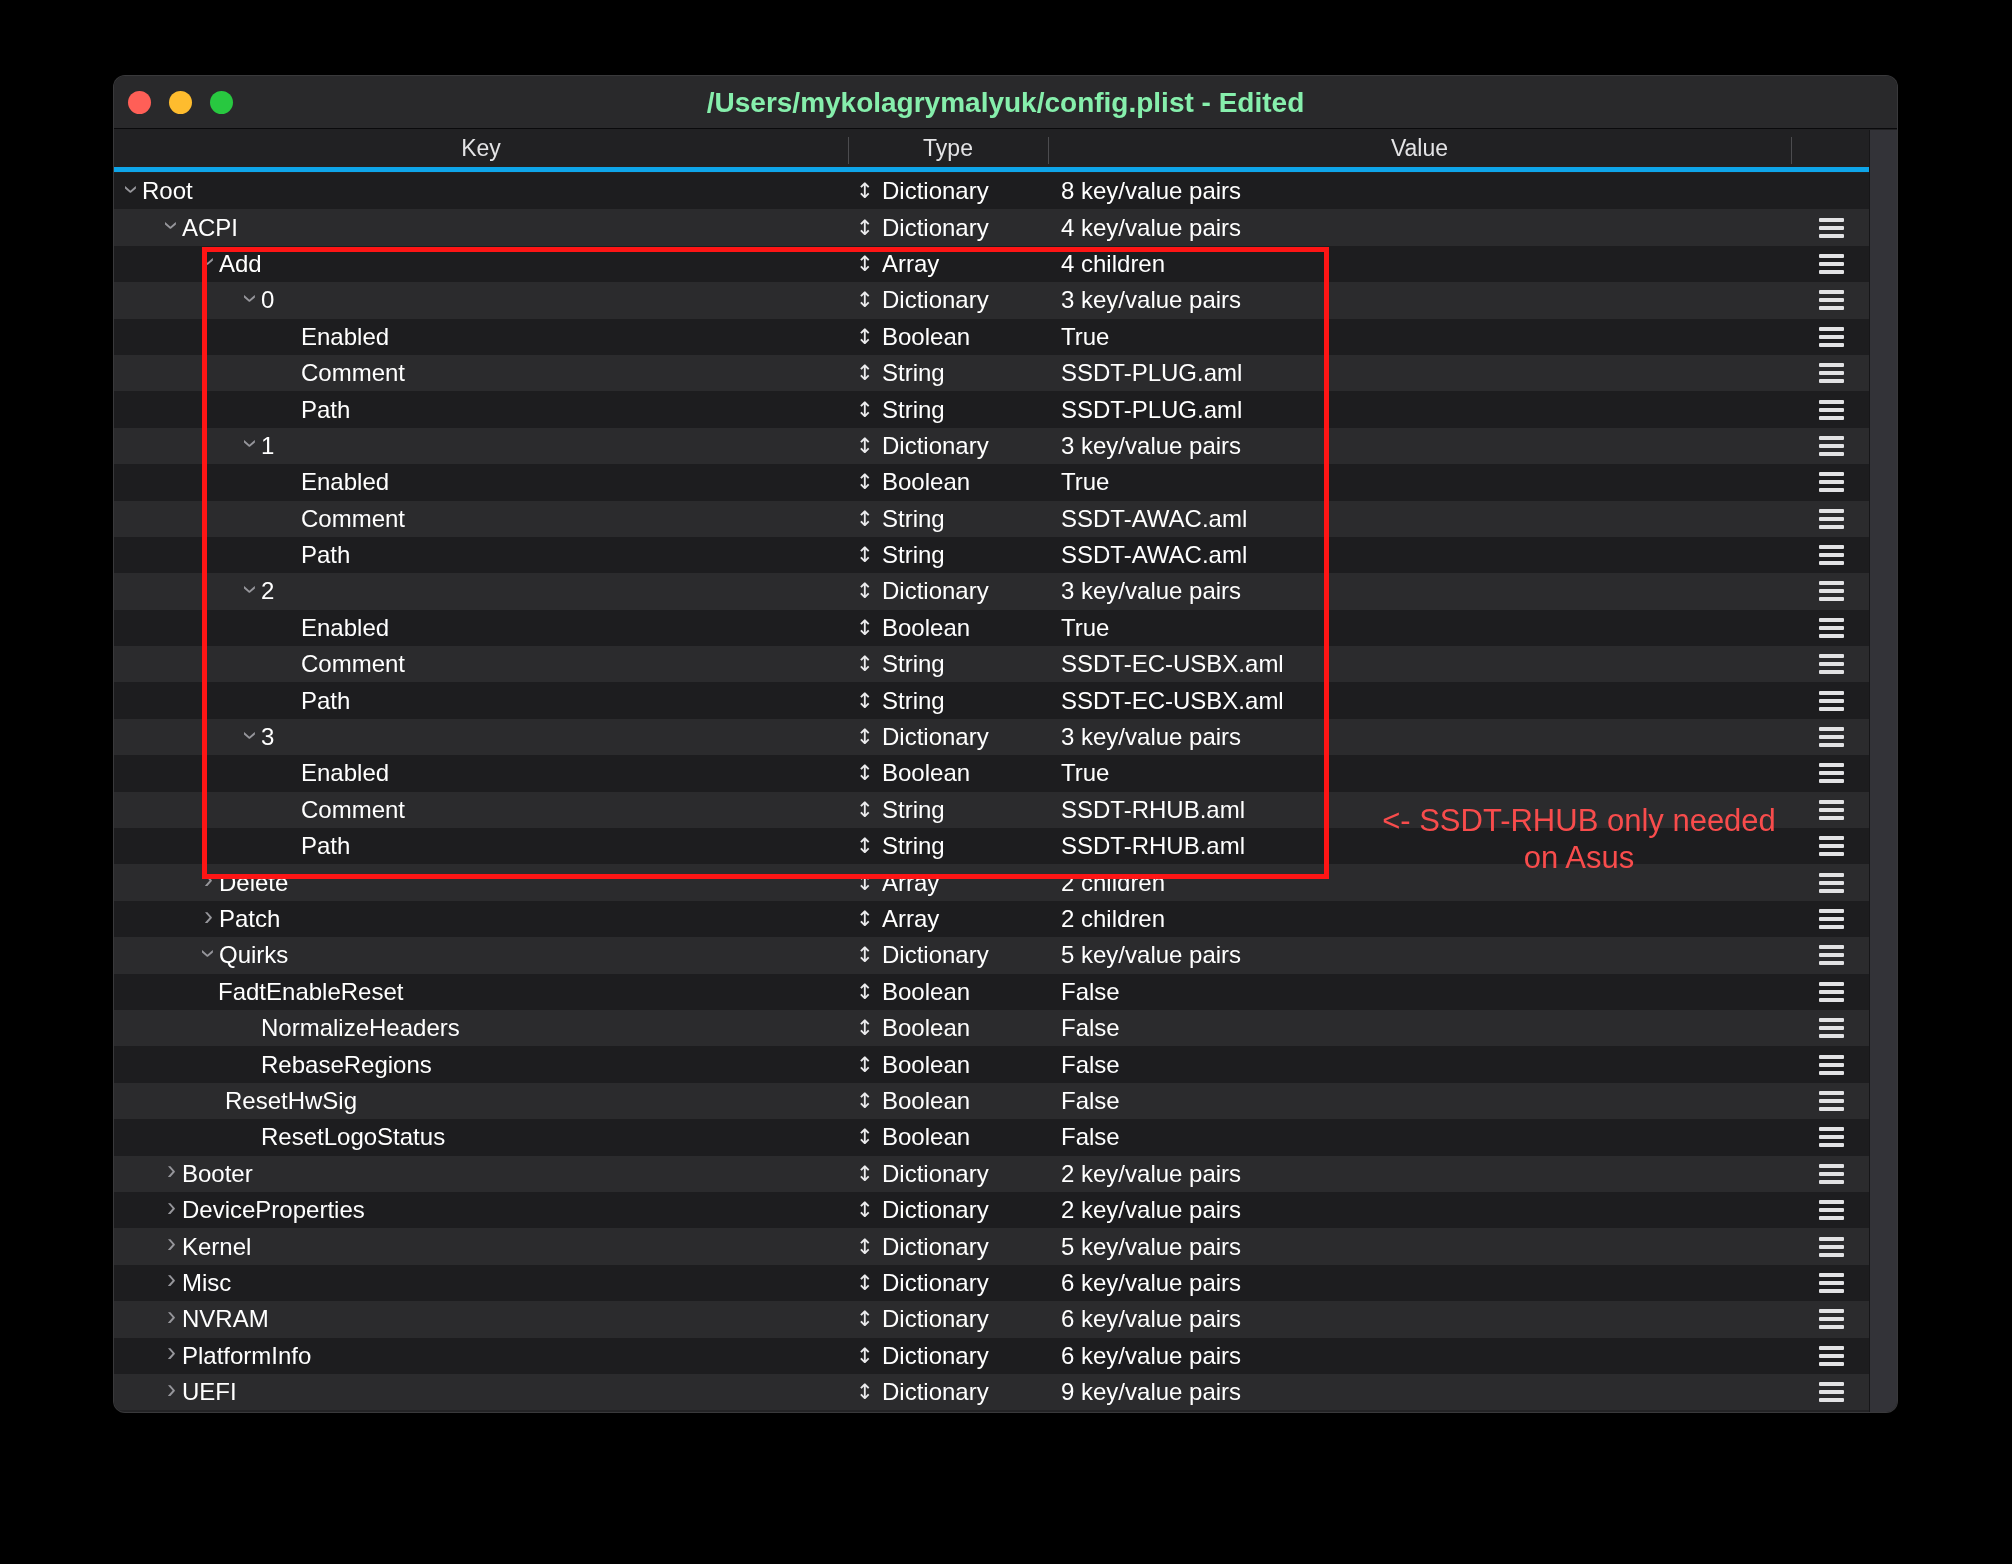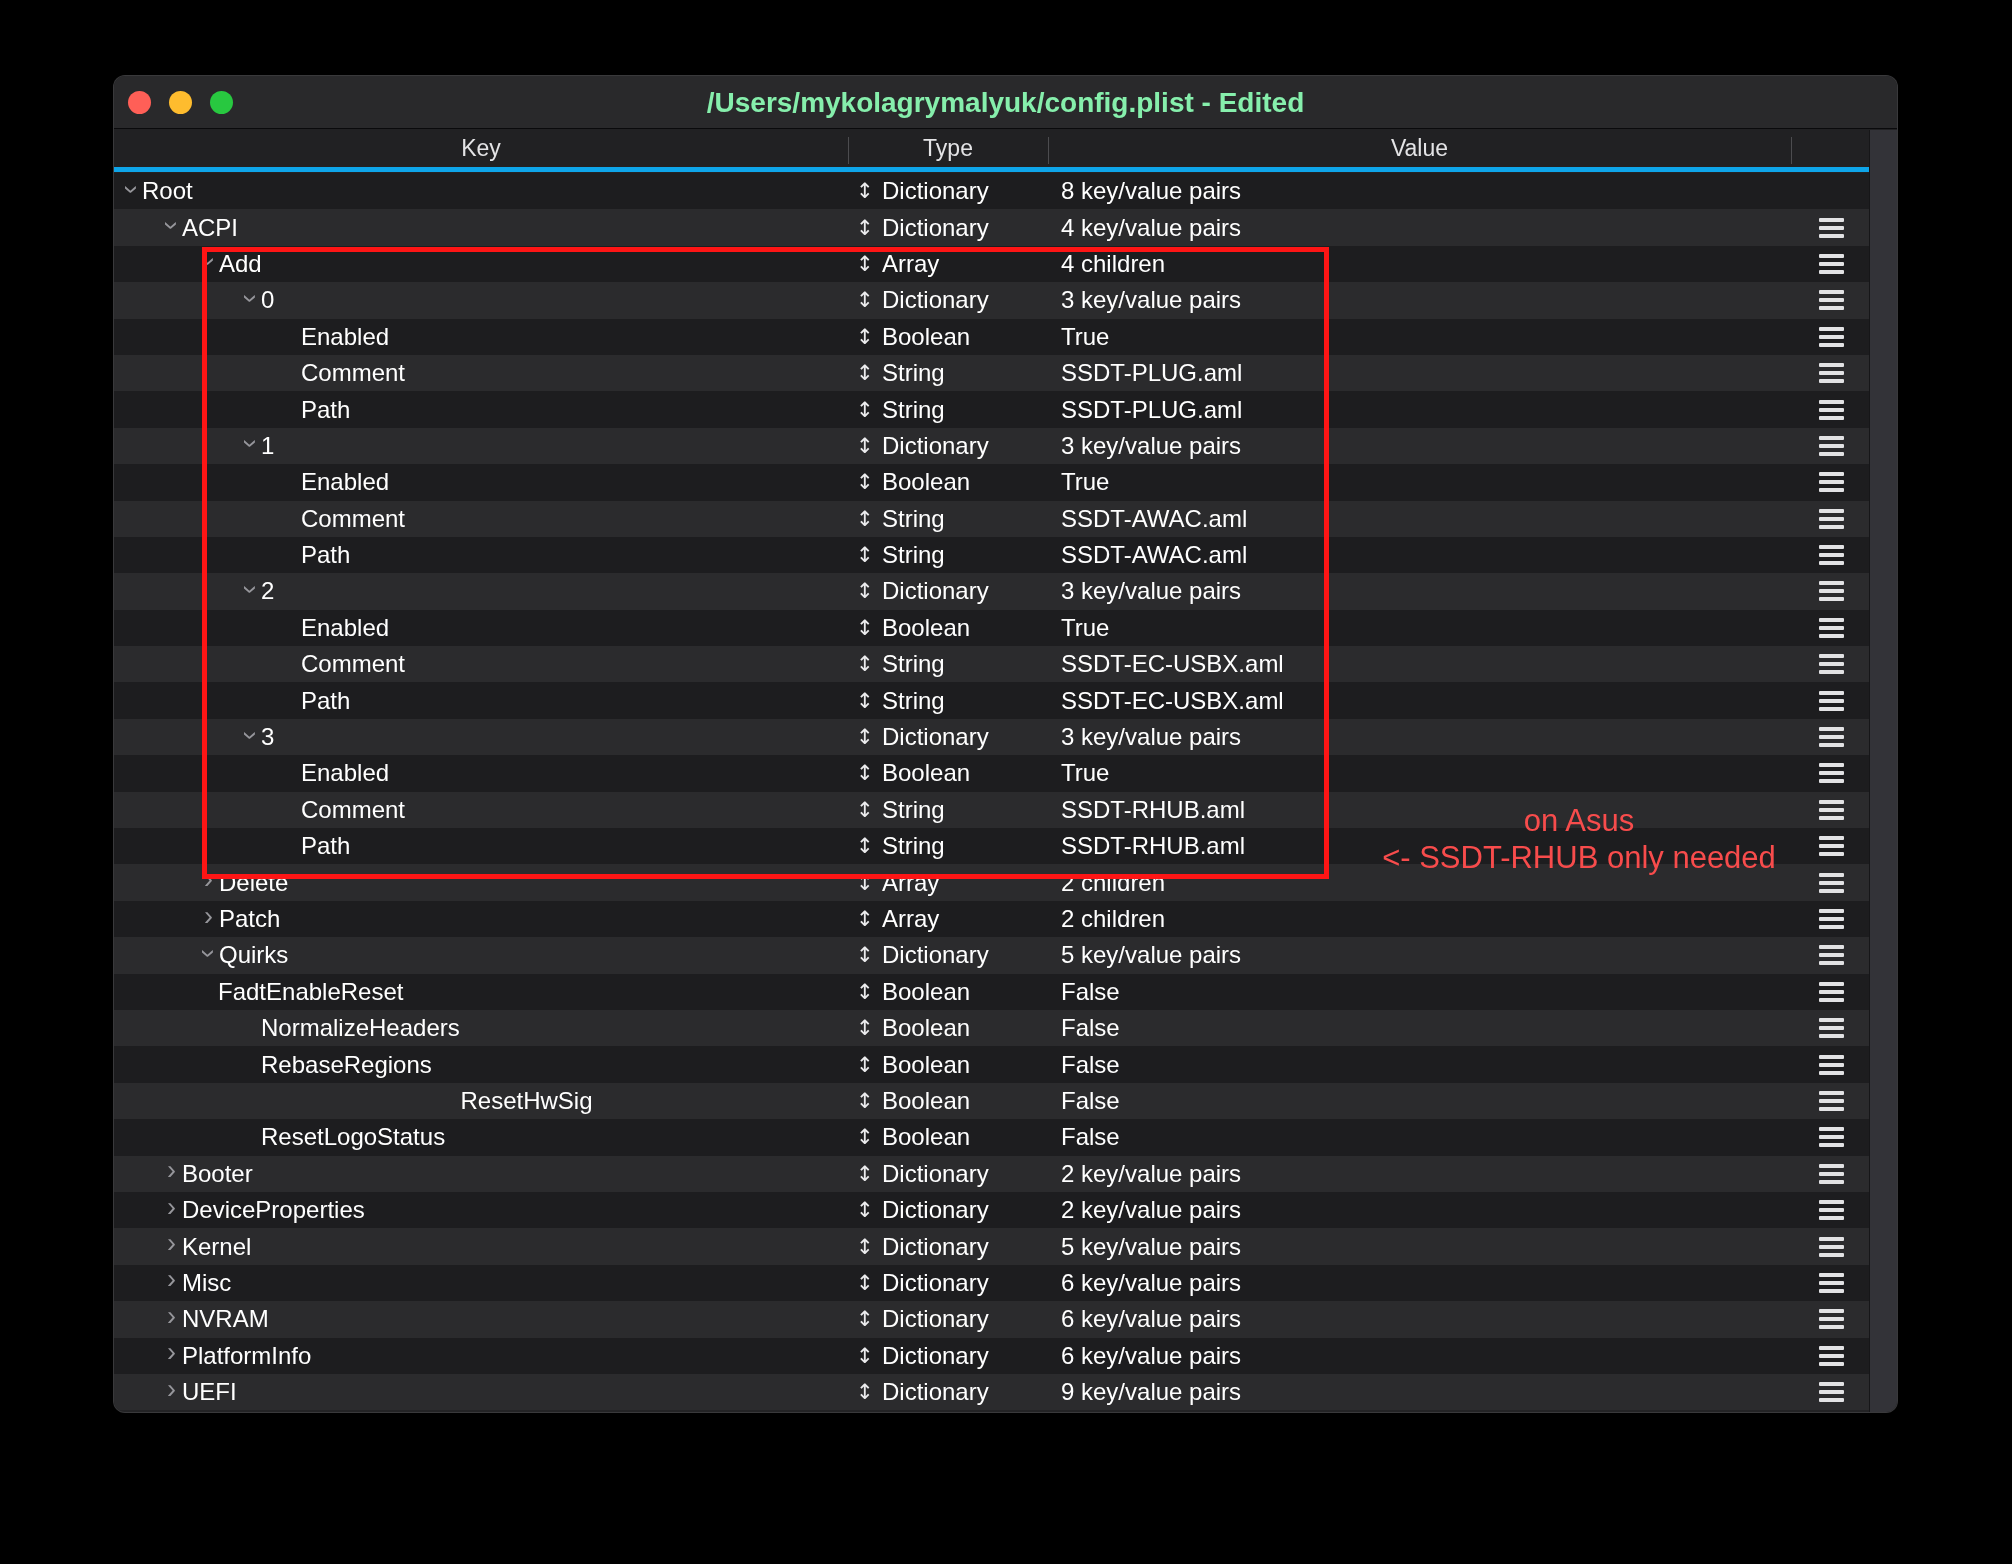--- a/index.html
+++ b/index.html
@@ -564,21 +564,21 @@
     </div>
     <div class="cell actions">
       <span class="menu-btn">
               <i></i>
               <i></i>
               <i></i>
             </span>
     </div>
   </div>
         <div class="row alt">
-    <div class="cell key" style="padding-left: 70px; justify-content: center;">
+    <div class="cell key" style="padding-left: 90px;">
       <span class="chev" style="visibility: hidden;"></span>
       <span>ResetHwSig</span>
     </div>
     <div class="cell type">
       <span class="stepper">↕</span>
       <span>Boolean</span>
     </div>
     <div class="cell value">
       <span>False</span>
     </div>
@@ -749,18 +749,18 @@
               <i></i>
             </span>
     </div>
   </div>
       </div>
 
     <div class="gutter"></div>
 
     <div class="redbox" style="border-color: rgb(254, 21, 21);"></div>
     <div class="annotation" style="color: rgb(248, 76, 76);">
+      <div>&lt;- SSDT-RHUB only needed</div>
       <div>on Asus</div>
-      <div>&lt;- SSDT-RHUB only needed</div>
     </div>
 
   </div>
 </div>
 
 </body></html>

